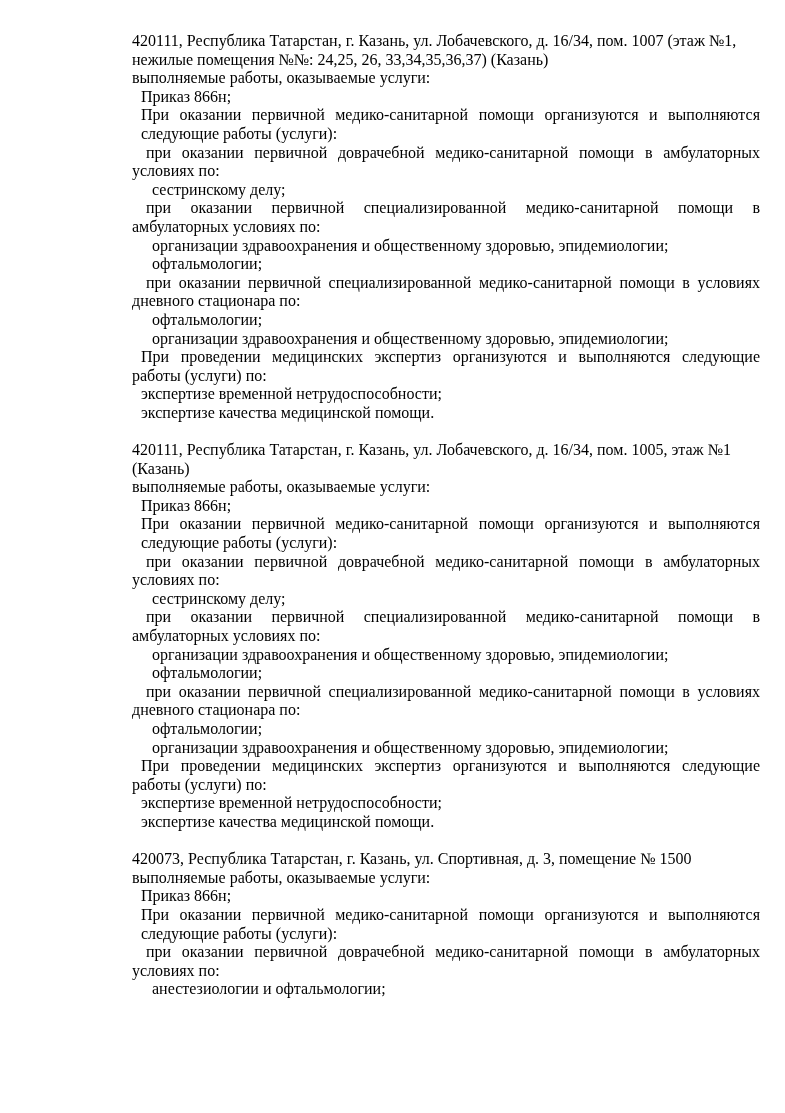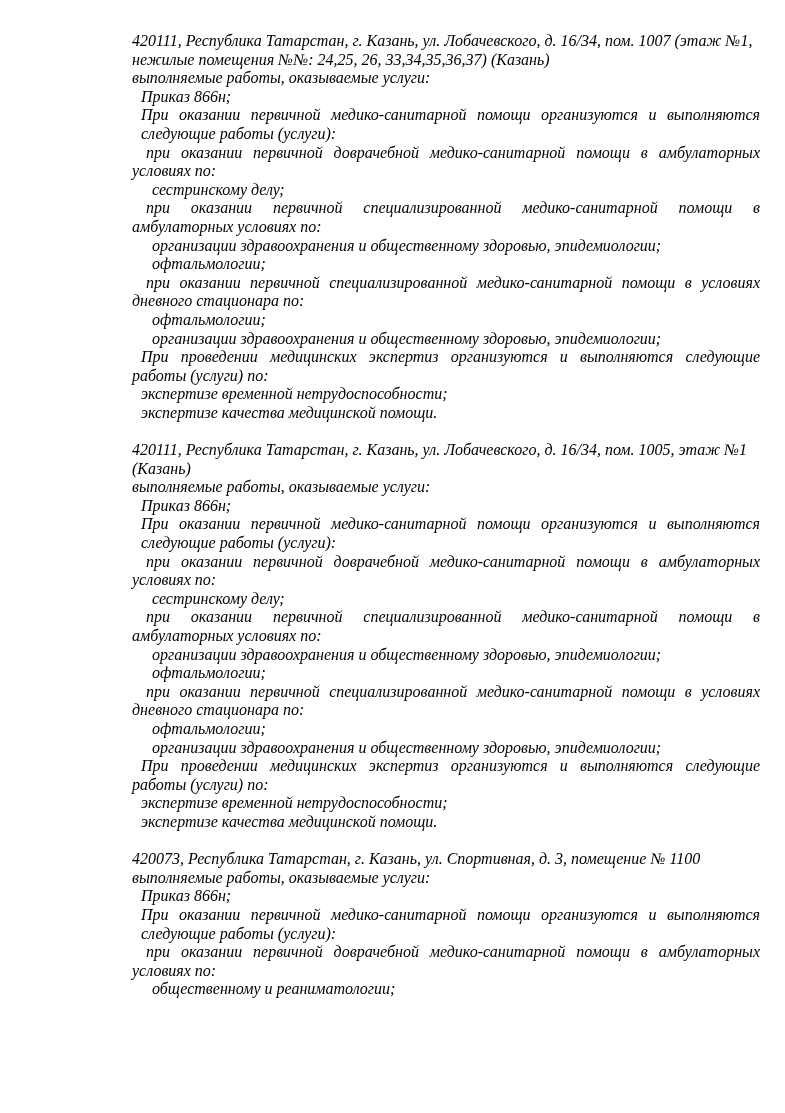--- a/index.html
+++ b/index.html
@@ -22,21 +22,20 @@
     top: 32px;
     width: 628px;
     font-size: 16px;
     line-height: 18.6px;
   }
   .block + .block {
     margin-top: 18.6px;
   }
   .line {
     white-space: nowrap;
-    font-style: italic;
   }
   .line.j {
     white-space: normal;
     text-align: justify;
     text-align-last: justify;
   }
 </style>
 </head>
 <body>
 
@@ -82,23 +81,23 @@
         <div class="line j" style="text-indent: 14px;">при оказании первичной специализированной медико-санитарной помощи в условиях</div>
         <div class="line" style="text-indent: 0px;">дневного стационара по:</div>
         <div class="line" style="text-indent: 20px;">офтальмологии;</div>
         <div class="line" style="text-indent: 20px;">организации здравоохранения и общественному здоровью, эпидемиологии;</div>
         <div class="line j" style="text-indent: 9px;">При проведении медицинских экспертиз организуются и выполняются следующие</div>
         <div class="line" style="text-indent: 0px;">работы (услуги) по:</div>
         <div class="line" style="text-indent: 9px;">экспертизе временной нетрудоспособности;</div>
         <div class="line" style="text-indent: 9px;">экспертизе качества медицинской помощи.</div>
       </div>
       <div class="block">
-        <div class="line" style="text-indent: 0px;">420073, Республика Татарстан, г. Казань, ул. Спортивная, д. 3, помещение № 1100</div>
+        <div class="line" style="text-indent: 0px;">420073, Республика Татарстан, г. Казань, ул. Спортивная, д. 3, помещение № 1500</div>
         <div class="line" style="text-indent: 0px;">выполняемые работы, оказываемые услуги:</div>
         <div class="line" style="text-indent: 9px;">Приказ 866н;</div>
         <div class="line j" style="text-indent: 9px;">При оказании первичной медико-санитарной помощи организуются и выполняются</div>
         <div class="line" style="text-indent: 9px;">следующие работы (услуги):</div>
         <div class="line j" style="text-indent: 14px;">при оказании первичной доврачебной медико-санитарной помощи в амбулаторных</div>
         <div class="line" style="text-indent: 0px;">условиях по:</div>
-        <div class="line" style="text-indent: 20px;">общественному и реаниматологии;</div>
+        <div class="line" style="text-indent: 20px;">анестезиологии и офтальмологии;</div>
       </div>
     </div>
 </div>
 
 </body></html>

